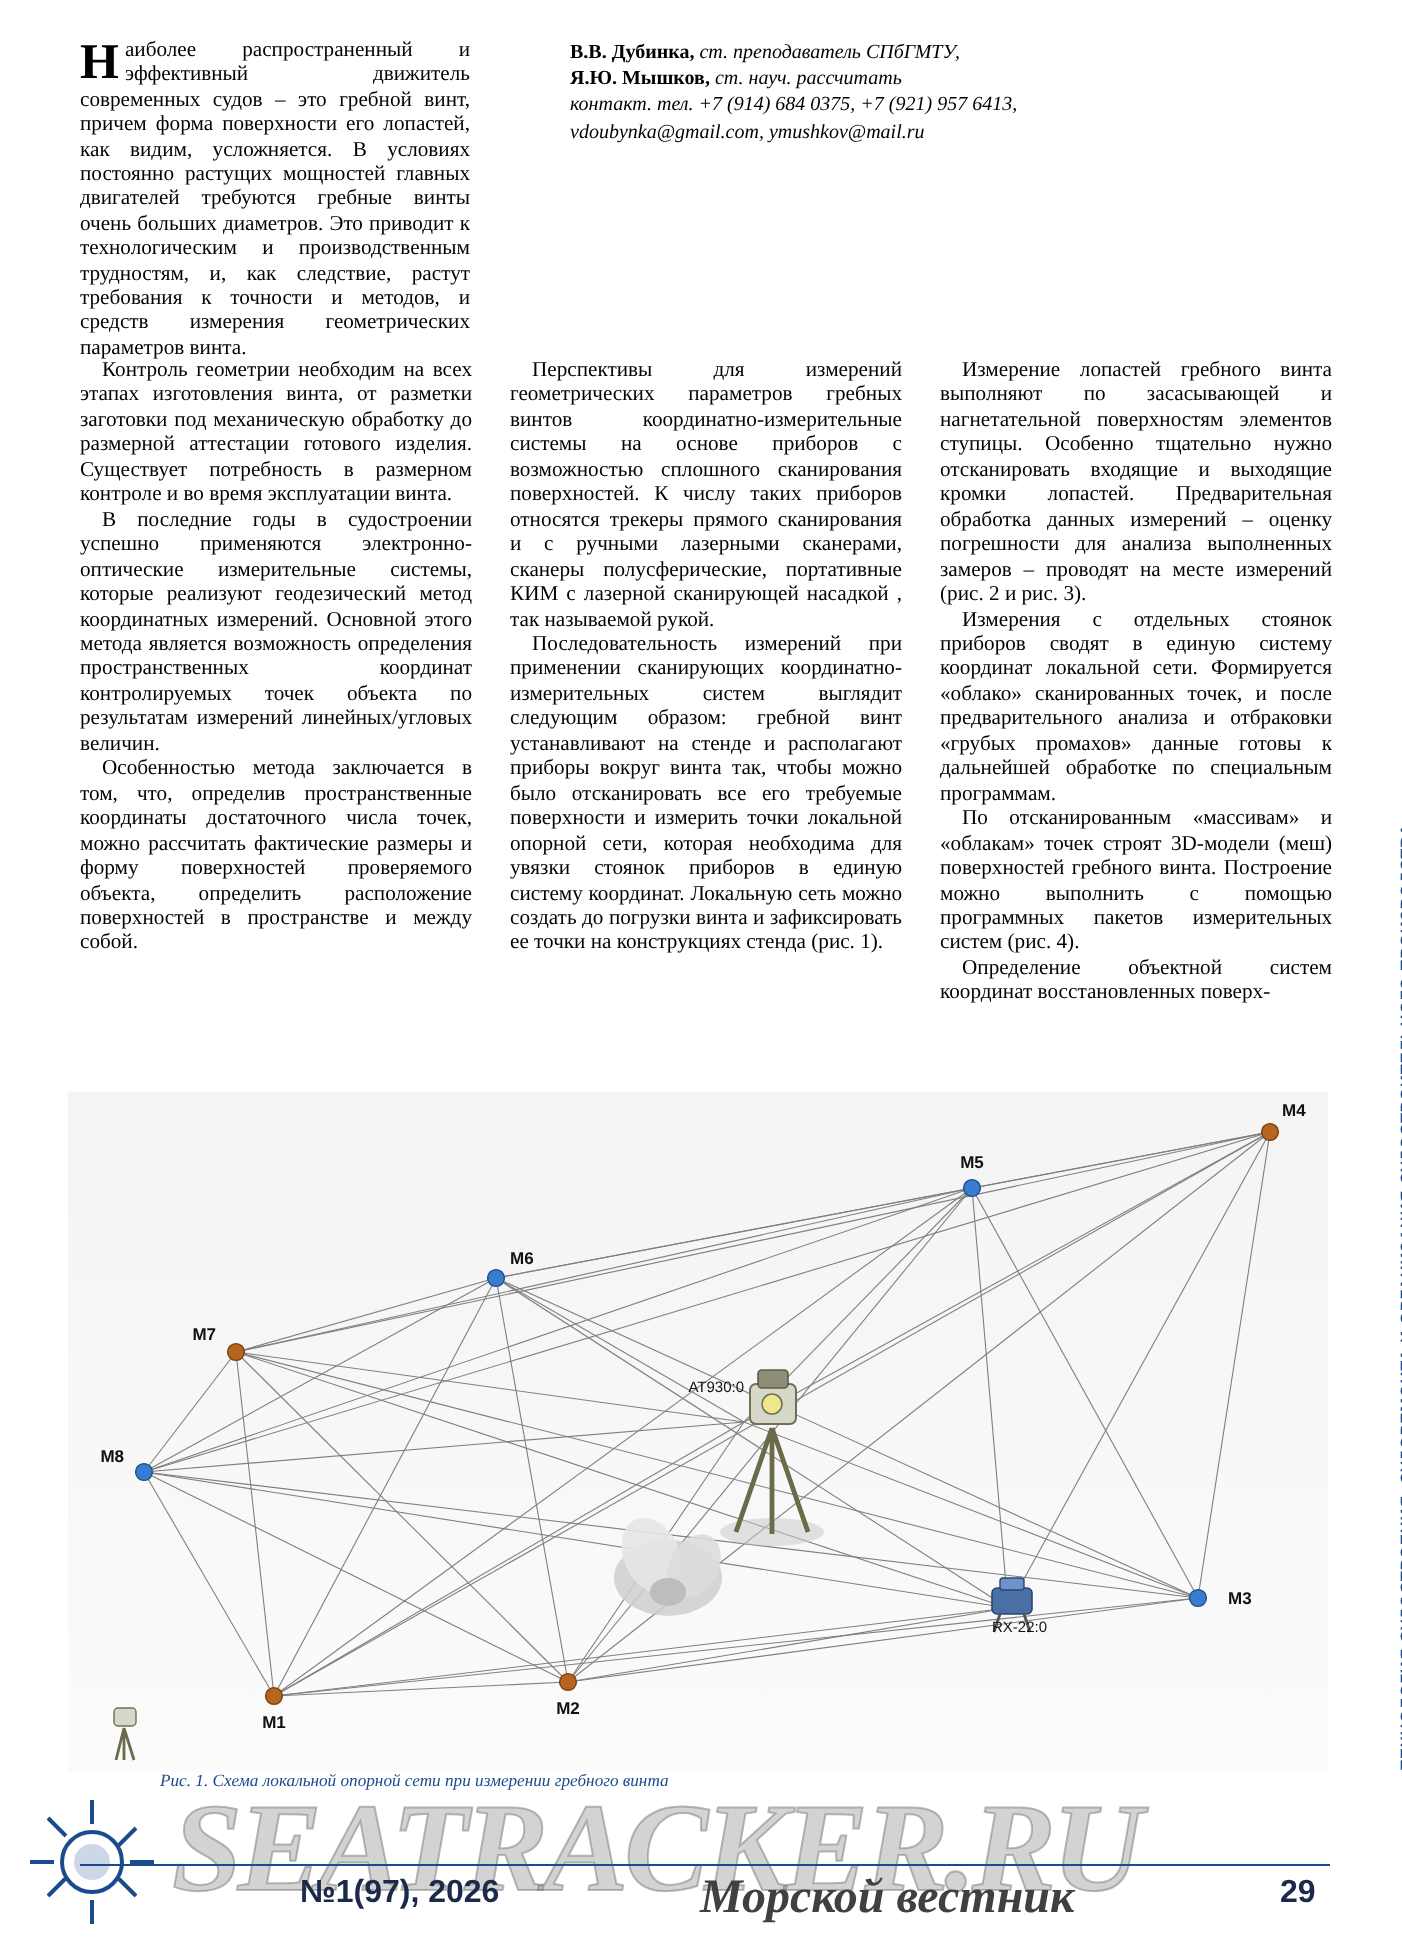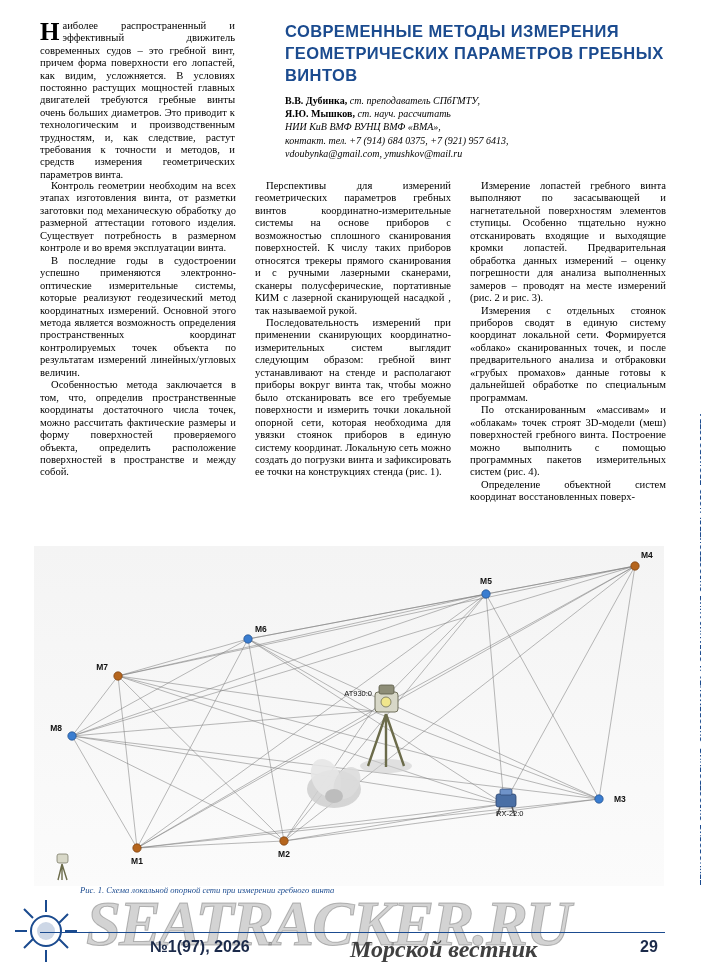--- a/index.html
+++ b/index.html
@@ -222,29 +222,27 @@
     <div class="vert-text">ТЕХНОЛОГИЯ СУДОСТРОЕНИЯ, СУДОРЕМОНТА И ОРГАНИЗАЦИЯ СУДОСТРОИТЕЛЬНОГО ПРОИЗВОДСТВА</div>
   </div>
 
   <div class="header">
 
     <div class="intro">
       <span class="dropcap">Н</span><span>аиболее распространенный и эффективный движитель современных судов – это гребной винт, причем форма поверхности его лопастей, как видим, усложняется. В условиях постоянно растущих мощностей главных двигателей требуются гребные винты очень больших диаметров. Это приводит к технологическим и производственным трудностям, и, как следствие, растут требования к точности и методов, и средств измерения геометрических параметров винта.</span>
     </div>
 
     <div class="title-block">
-      <div class="doc-title">СОВРЕМЕННЫЕ МЕТОДЫ ИЗМЕРЕНИЯ ГЕОМЕТРИЧЕСКИХ ПАРАМЕТРОВ ГРЕБНЫХ ВИНТОВ</div>
       <div class="authors">
         <div>
           <span class="nm">В.В. Дубинка,</span><span class="rest"> ст. преподаватель СПбГМТУ,</span>
         </div>
         <div>
           <span class="nm">Я.Ю. Мышков,</span><span class="rest"> ст. науч. рассчитать</span>
         </div>
-        <div>НИИ КиВ ВМФ ВУНЦ ВМФ «ВМА»,</div>
         <div>контакт. тел. +7 (914) 684 0375, +7 (921) 957 6413,</div>
         <div>vdoubynka@gmail.com, ymushkov@mail.ru</div>
       </div>
     </div>
   </div>
 
   <div class="cols">
 
     <div class="col col1">
       <p>Контроль геометрии необходим на всех этапах изготовления винта, от разметки заготовки под механическую обработку до размерной аттестации готового изделия. Существует потребность в размерном контроле и во время эксплуатации винта.</p>

